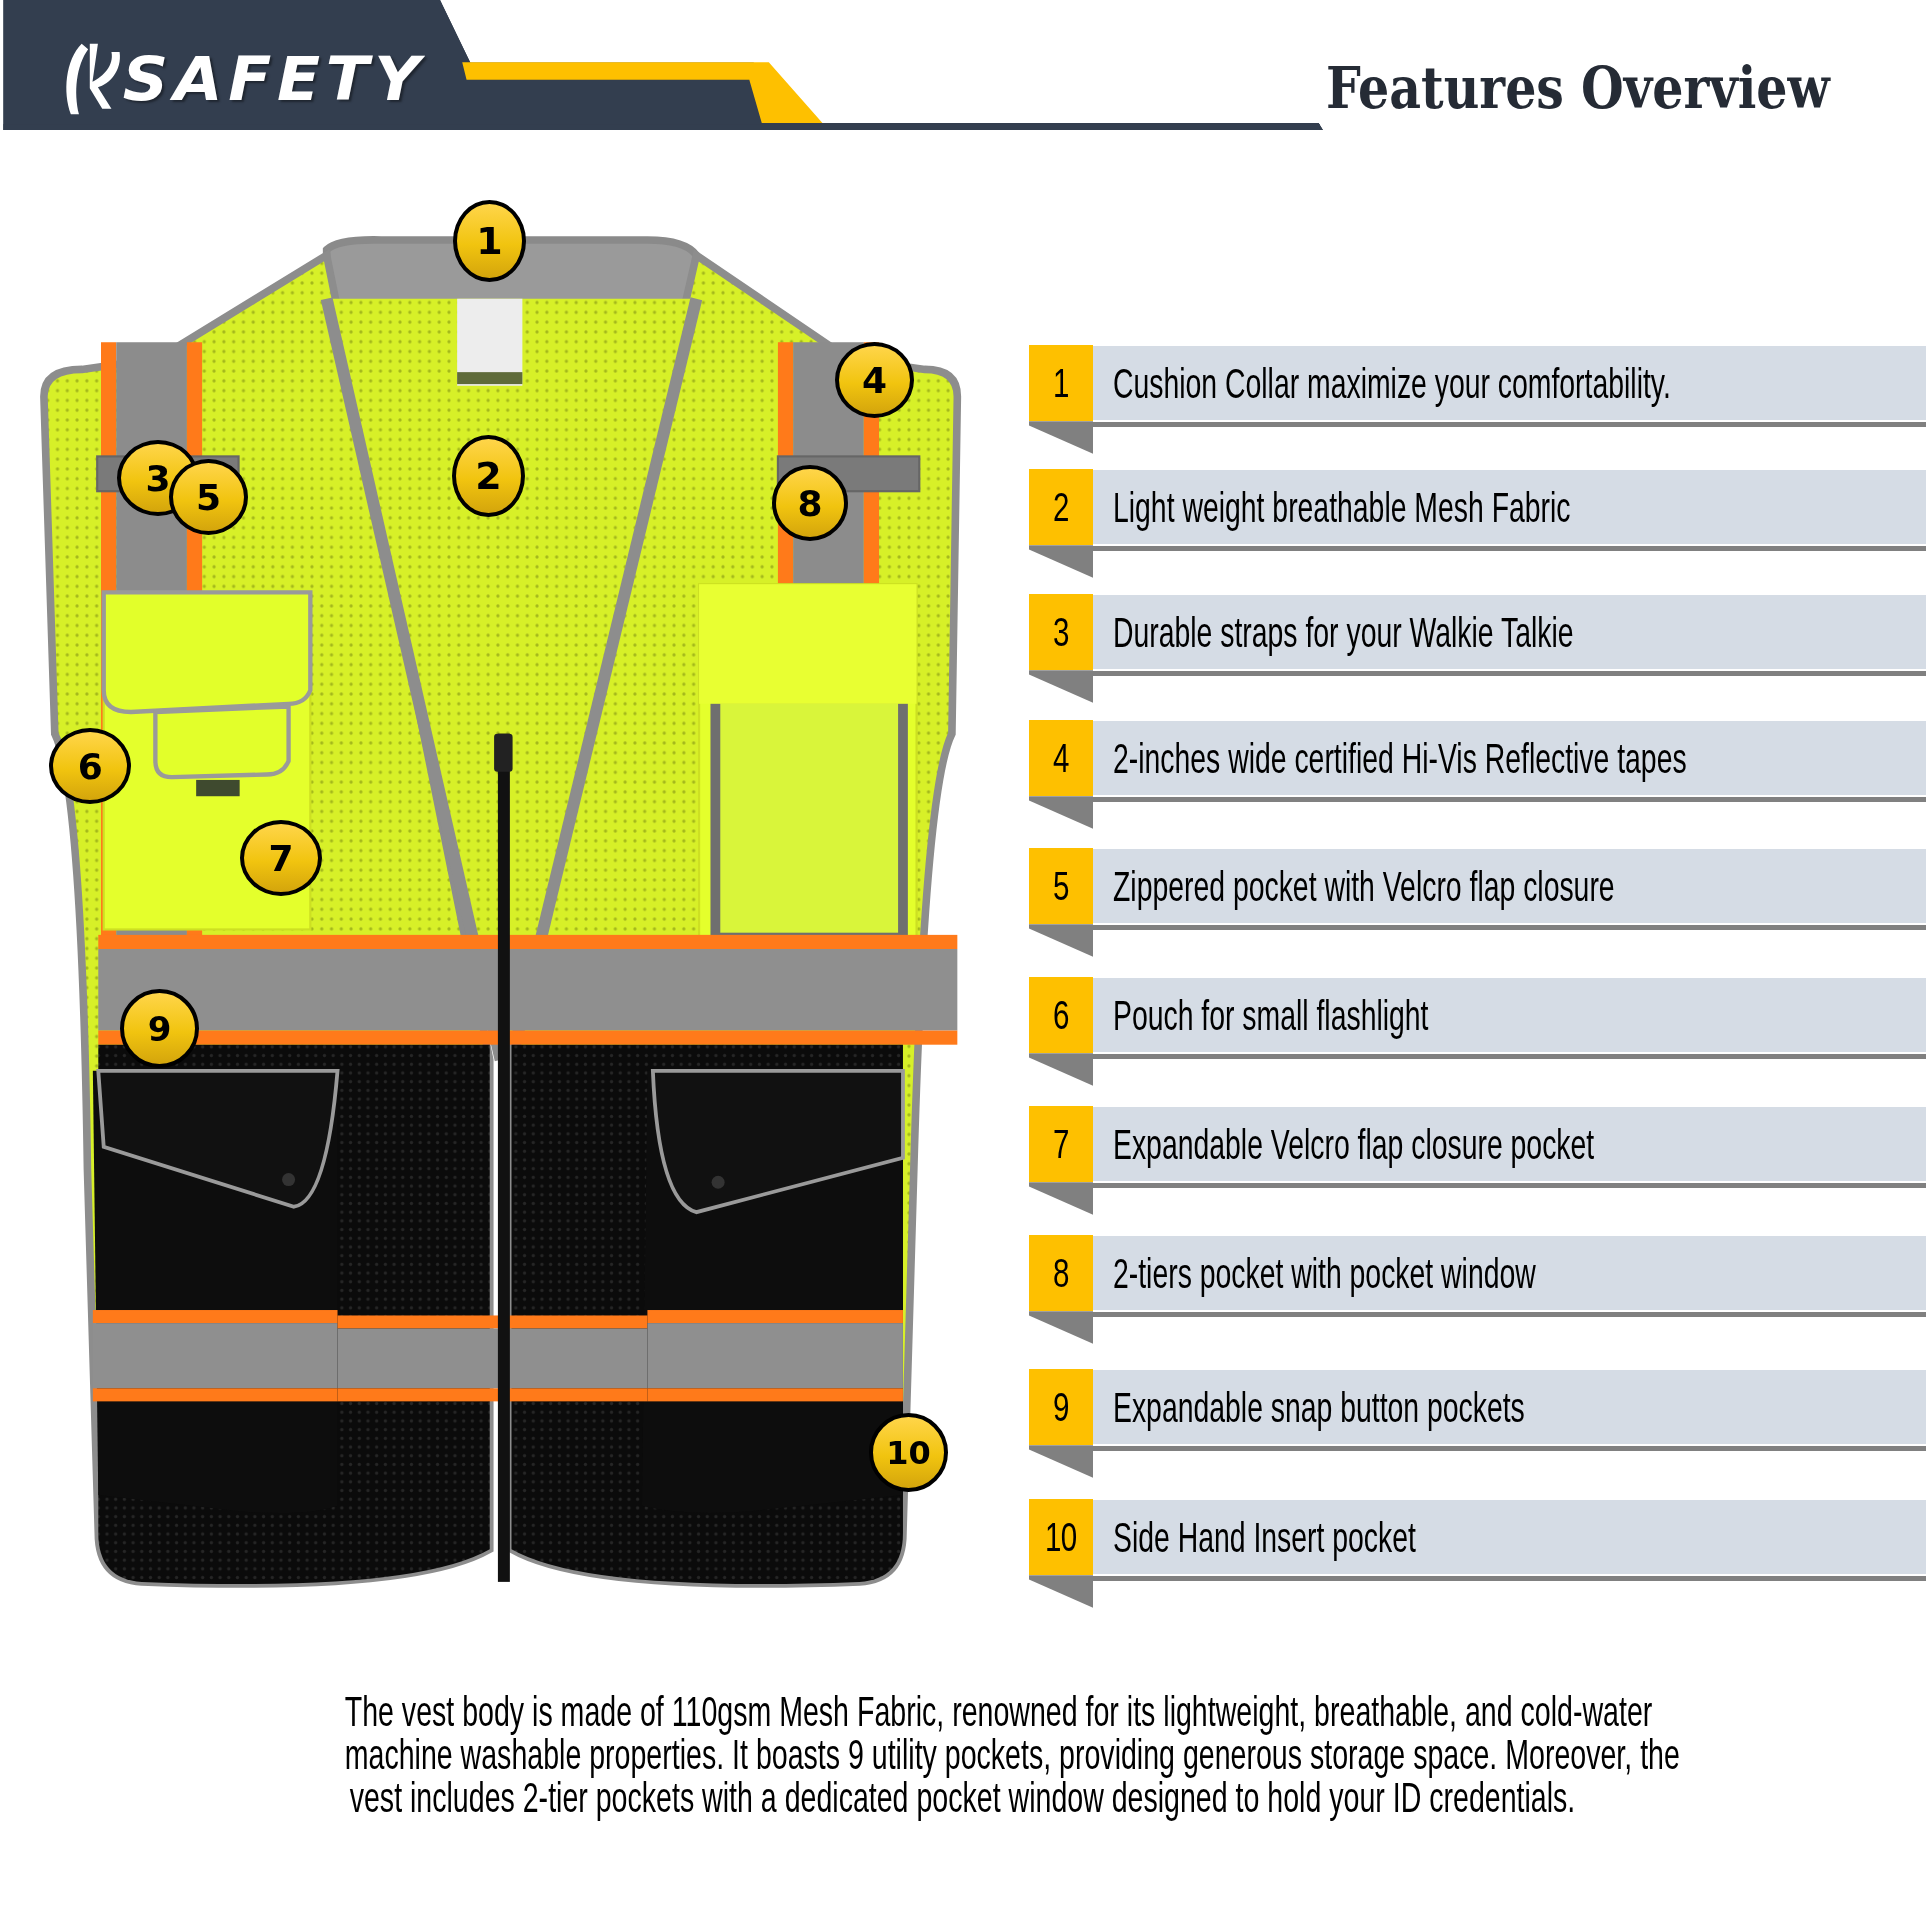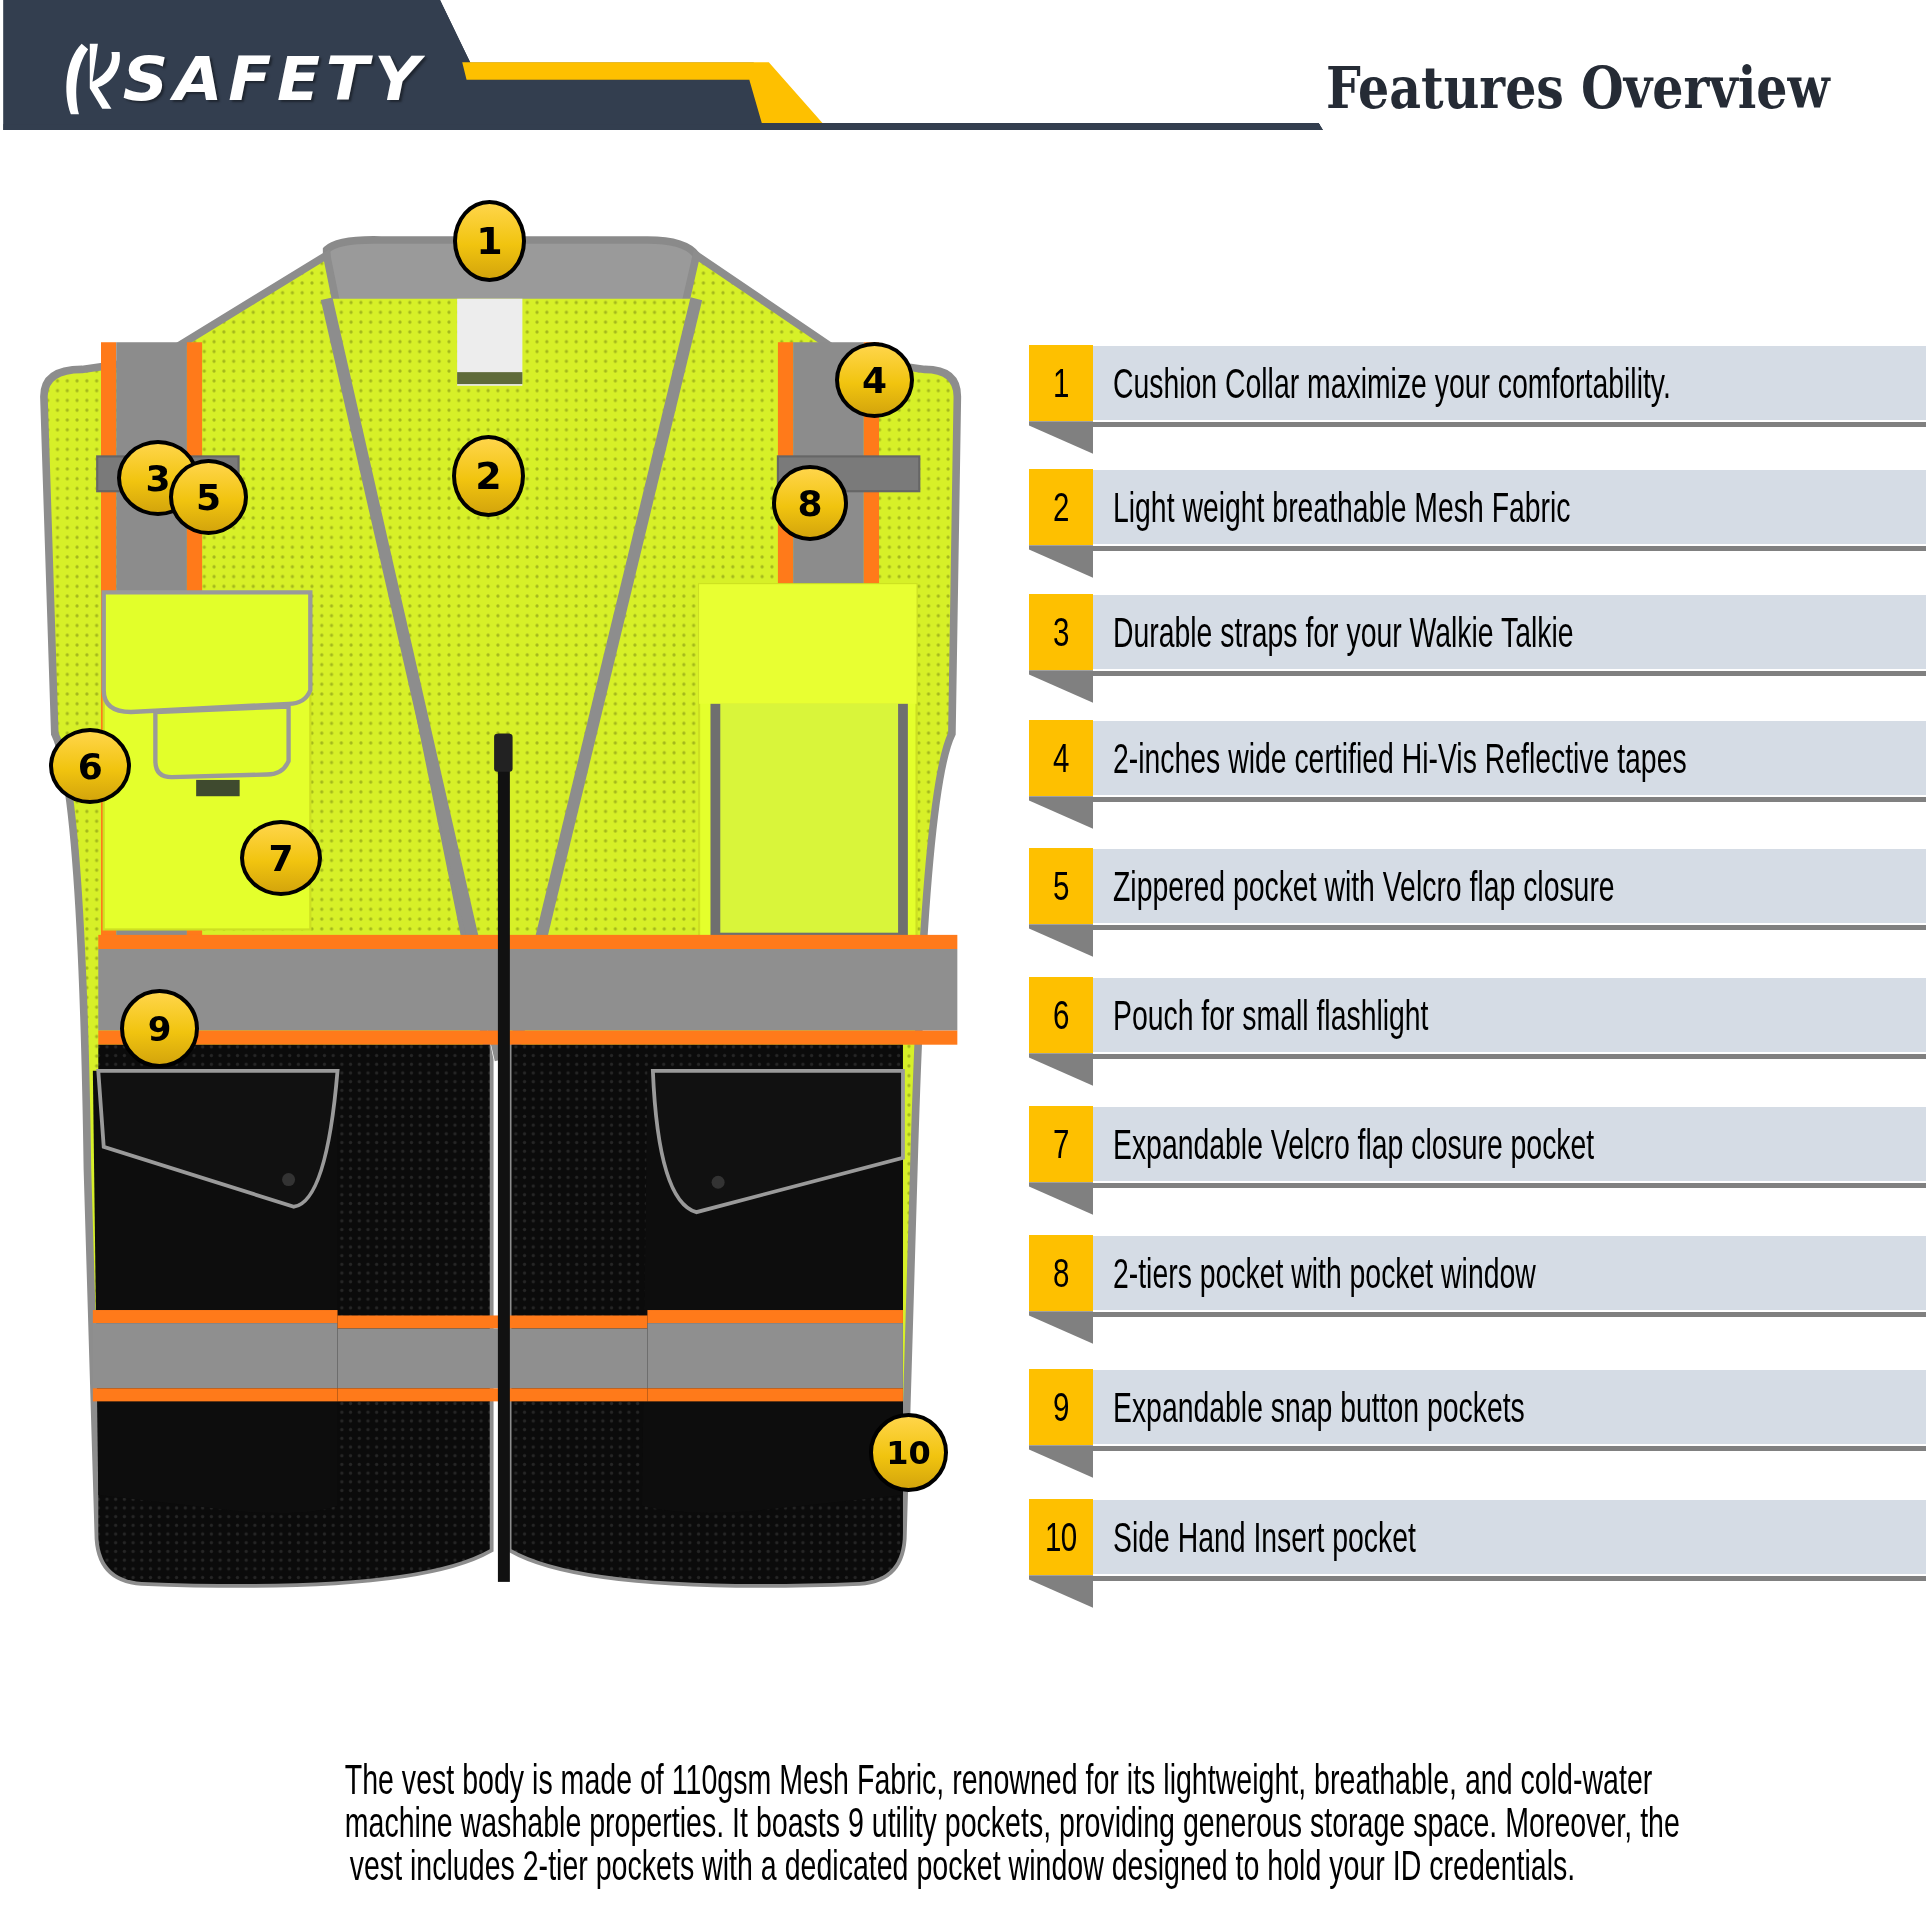--- a/index.html
+++ b/index.html
@@ -23,21 +23,21 @@
   .features { position:absolute; left:1029px; top:345px; width:897px; }
   .feature { position:absolute; left:0; width:897px; height:109px; }
   .feature .num { position:absolute; left:0; top:0; width:64px; height:76px; background:#fec000; display:flex; align-items:center; justify-content:center; font-family:"Liberation Sans", sans-serif; font-size:41px; color:#000; letter-spacing:-1.1px; transform-origin:center; }
   .feature .num span { display:inline-block; transform:scaleX(0.72); }
   .feature .band { position:absolute; left:64px; top:1.1px; right:0; height:74px; background:#d5dce5; }
   .feature .label { position:absolute; left:84px; top:0; height:76px; display:flex; align-items:center; font-family:"Liberation Sans", sans-serif; font-size:43px; color:#000; white-space:nowrap; transform:scaleX(0.66); transform-origin:left center; }
   .feature .rule { position:absolute; left:64px; top:77px; right:0; height:4.9px; background:#808080; }
   .feature svg.fold { position:absolute; left:0; top:76px; }
 
   
-  .description { position:absolute; left:54px; top:1758px; width:1817px; text-align:center; font-family:"Liberation Sans", sans-serif; font-size:42px; line-height:43px; color:#000; }
+  .description { position:absolute; left:54px; top:1690px; width:1817px; text-align:center; font-family:"Liberation Sans", sans-serif; font-size:42px; line-height:43px; color:#000; }
   .description .line { display:block; white-space:nowrap; transform:scaleX(0.68); transform-origin:center; }
 </style>
 </head>
 <body>
 
 <div class="header">
   <svg width="1926" height="130" viewBox="0 0 3543 240">
     <polygon points="0,0 806,0 862,116 1385,116 1477,227 2428,227 2436,240 0,240" fill="#333e4f"></polygon>
     <polygon points="0,0 806,0 862,116 1385,116 1477,227 2428,227 2436,240 0,240" fill="#333e4f"></polygon>
     <polygon points="847,115 1413,115 1512,227 1400,227 1377,147 855,147" fill="#fec000"></polygon>

